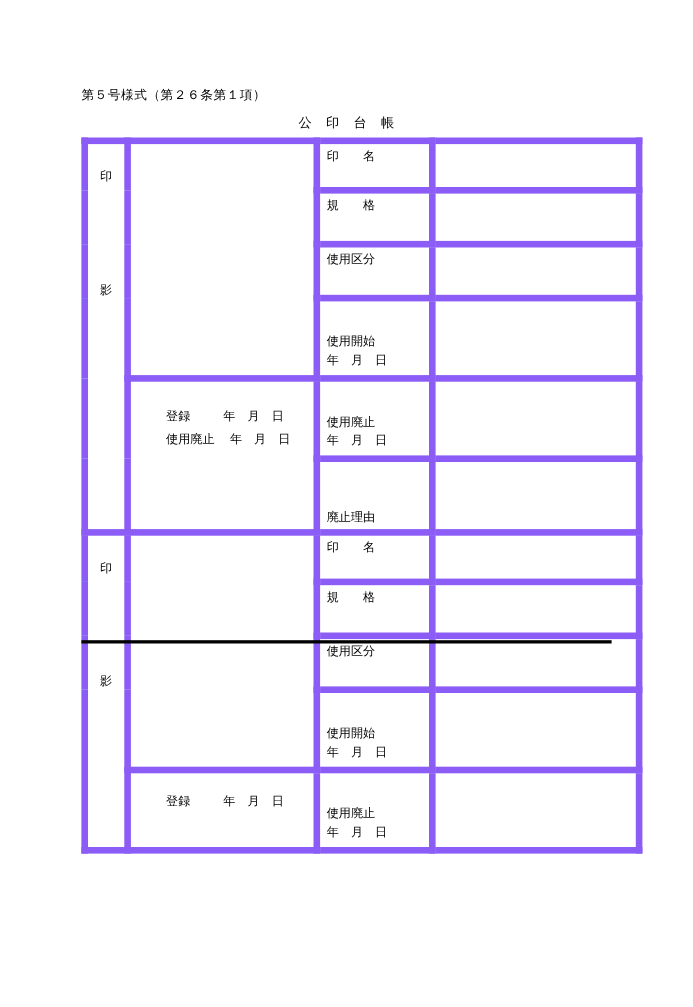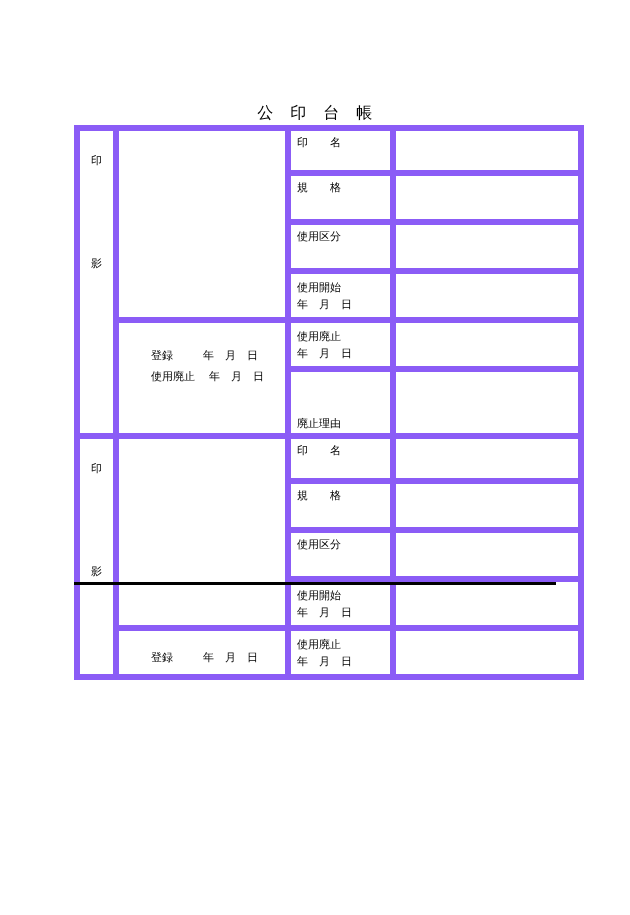--- a/index.html
+++ b/index.html
@@ -30,21 +30,21 @@
     font-size: 11.5px;
     letter-spacing: 0.5px;
     white-space: nowrap;
   }
   .doc-title {
     position: absolute;
     left: 74px;
     top: 103px;
     width: 482px;
     text-align: center;
-    font-size: 16px;
+    font-size: 12px;
     letter-spacing: 0.5px;
   }
   table.ledger {
     position: absolute;
     left: 74px;
     top: 125px;
     width: 482px;
     border-collapse: collapse;
     table-layout: fixed;
     font-size: 11px;
@@ -87,34 +87,36 @@
   .reg-line .gap {
     display: inline-block;
     width: 30px;
   }
   .reg-line .gap-s {
     display: inline-block;
     width: 14px;
   }
   .two-line {
     line-height: 1.55;
+    margin-top: 24px;
   }
   .bottom-rule {
     position: absolute;
     left: 74px;
     width: 482px;
     height: 3px;
     background: #000000;
   }
 </style>
 </head>
 <body>
 
 <div class="page">
 
+  <div class="form-no">第５号様式（第２６条第１項）</div>
 
   <div class="doc-title">公　印　台　帳</div>
 
   <table class="ledger">
     <tbody>
 
       <tr>
         <td class="stamp-label" rowspan="6">
           <span class="ch">印</span>
           <span class="ch" style="padding-top:88px;">影</span>

